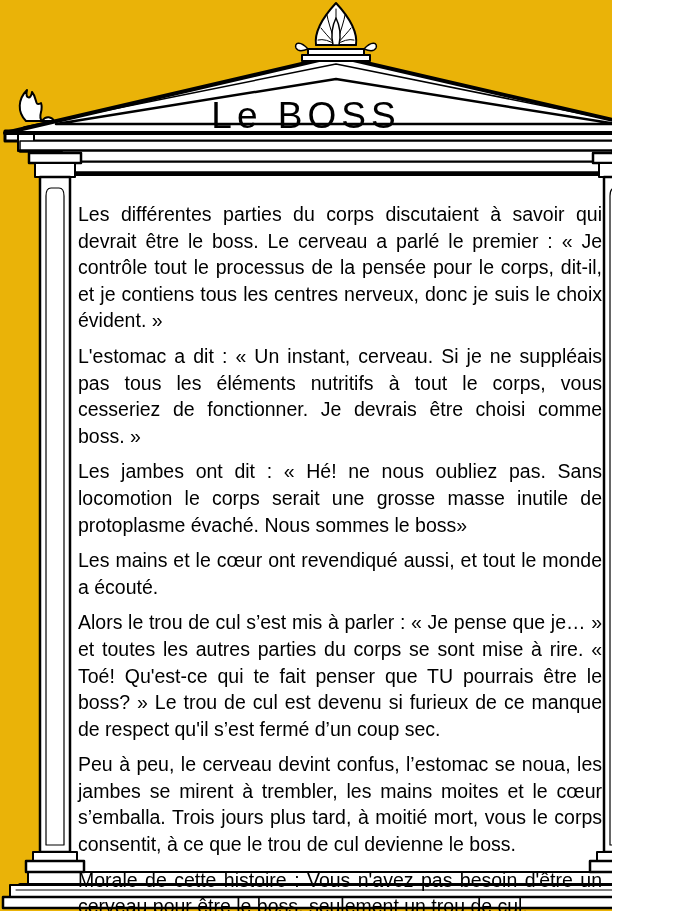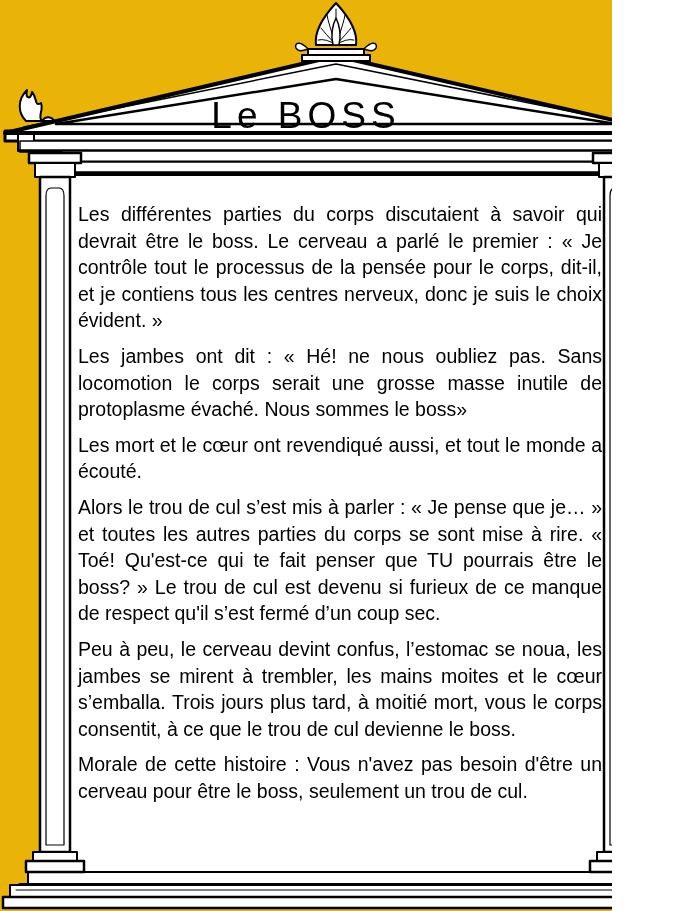--- a/index.html
+++ b/index.html
@@ -97,20 +97,21 @@
         <path d="M42,121 C46,115 52,117 54,121 Z" stroke-width="2"></path>
       </g>
       <use href="#flame" transform="translate(674,0) scale(-1,1)"></use>
     </g>
   </svg>
 
   <div class="title">Le BOSS</div>
 
   <div class="story">
     <p>Les différentes parties du corps discutaient à savoir qui devrait être le boss. Le cerveau a parlé le premier : « Je contrôle tout le processus de la pensée pour le corps, dit-il, et je contiens tous les centres nerveux, donc je suis le choix évident. »</p>
+    <p>L'estomac a dit : « Un instant, cerveau. Si je ne suppléais pas tous les éléments nutritifs à tout le corps, vous cesseriez de fonctionner. Je devrais être choisi comme boss. »</p>
     <p>Les jambes ont dit : « Hé! ne nous oubliez pas. Sans locomotion le corps serait une grosse masse inutile de protoplasme évaché. Nous sommes le boss»</p>
-    <p>Les mort et le cœur ont revendiqué aussi, et tout le monde a écouté.</p>
+    <p>Les mains et le cœur ont revendiqué aussi, et tout le monde a écouté.</p>
     <p>Alors le trou de cul s’est mis à parler : « Je pense que je… » et toutes les autres parties du corps se sont mise à rire. « Toé! Qu'est-ce qui te fait penser que TU pourrais être le boss? » Le trou de cul est devenu si furieux de ce manque de respect qu'il s’est fermé d’un coup sec.</p>
     <p>Peu à peu, le cerveau devint confus, l’estomac se noua, les jambes se mirent à trembler, les mains moites et le cœur s’emballa. Trois jours plus tard, à moitié mort, vous le corps consentit, à ce que le trou de cul devienne le boss.</p>
     <p>Morale de cette histoire : Vous n'avez pas besoin d'être un cerveau pour être le boss, seulement un trou de cul.</p>
   </div>
 
 </div>
 
 </body></html>

